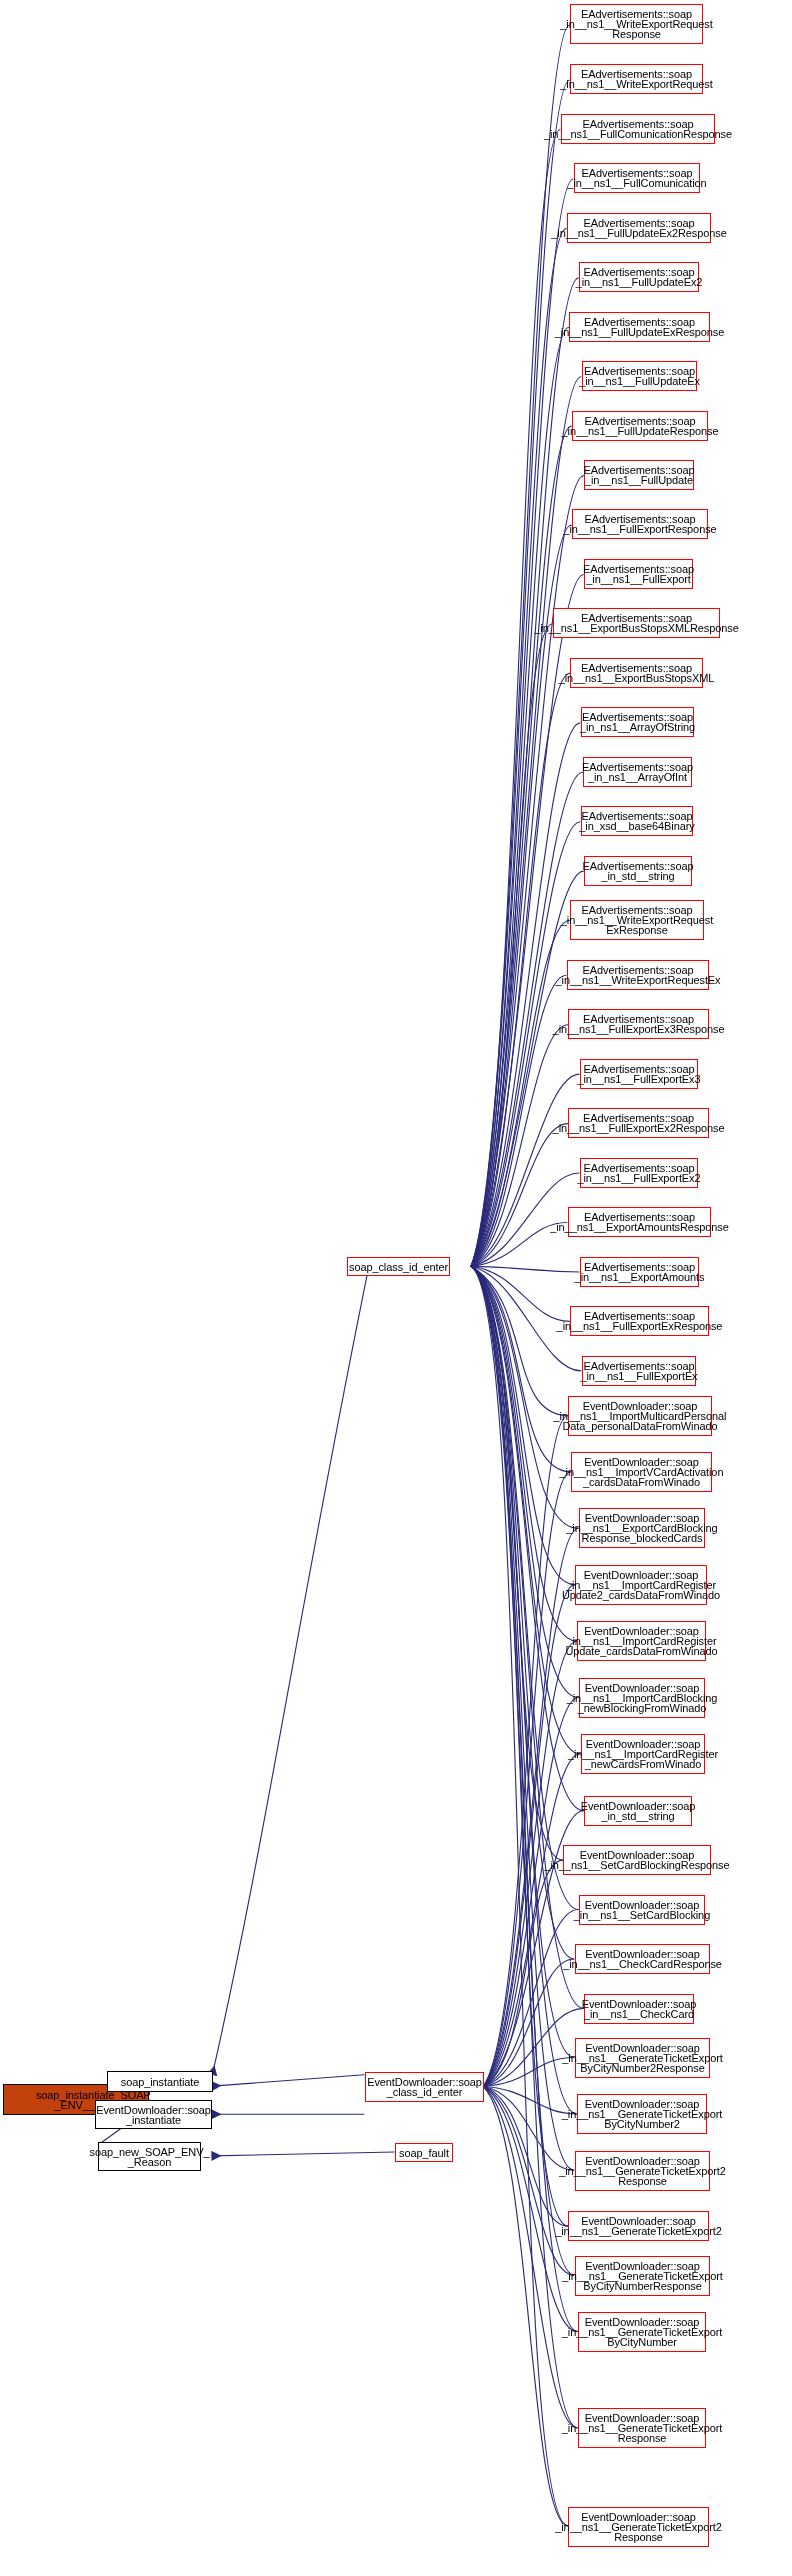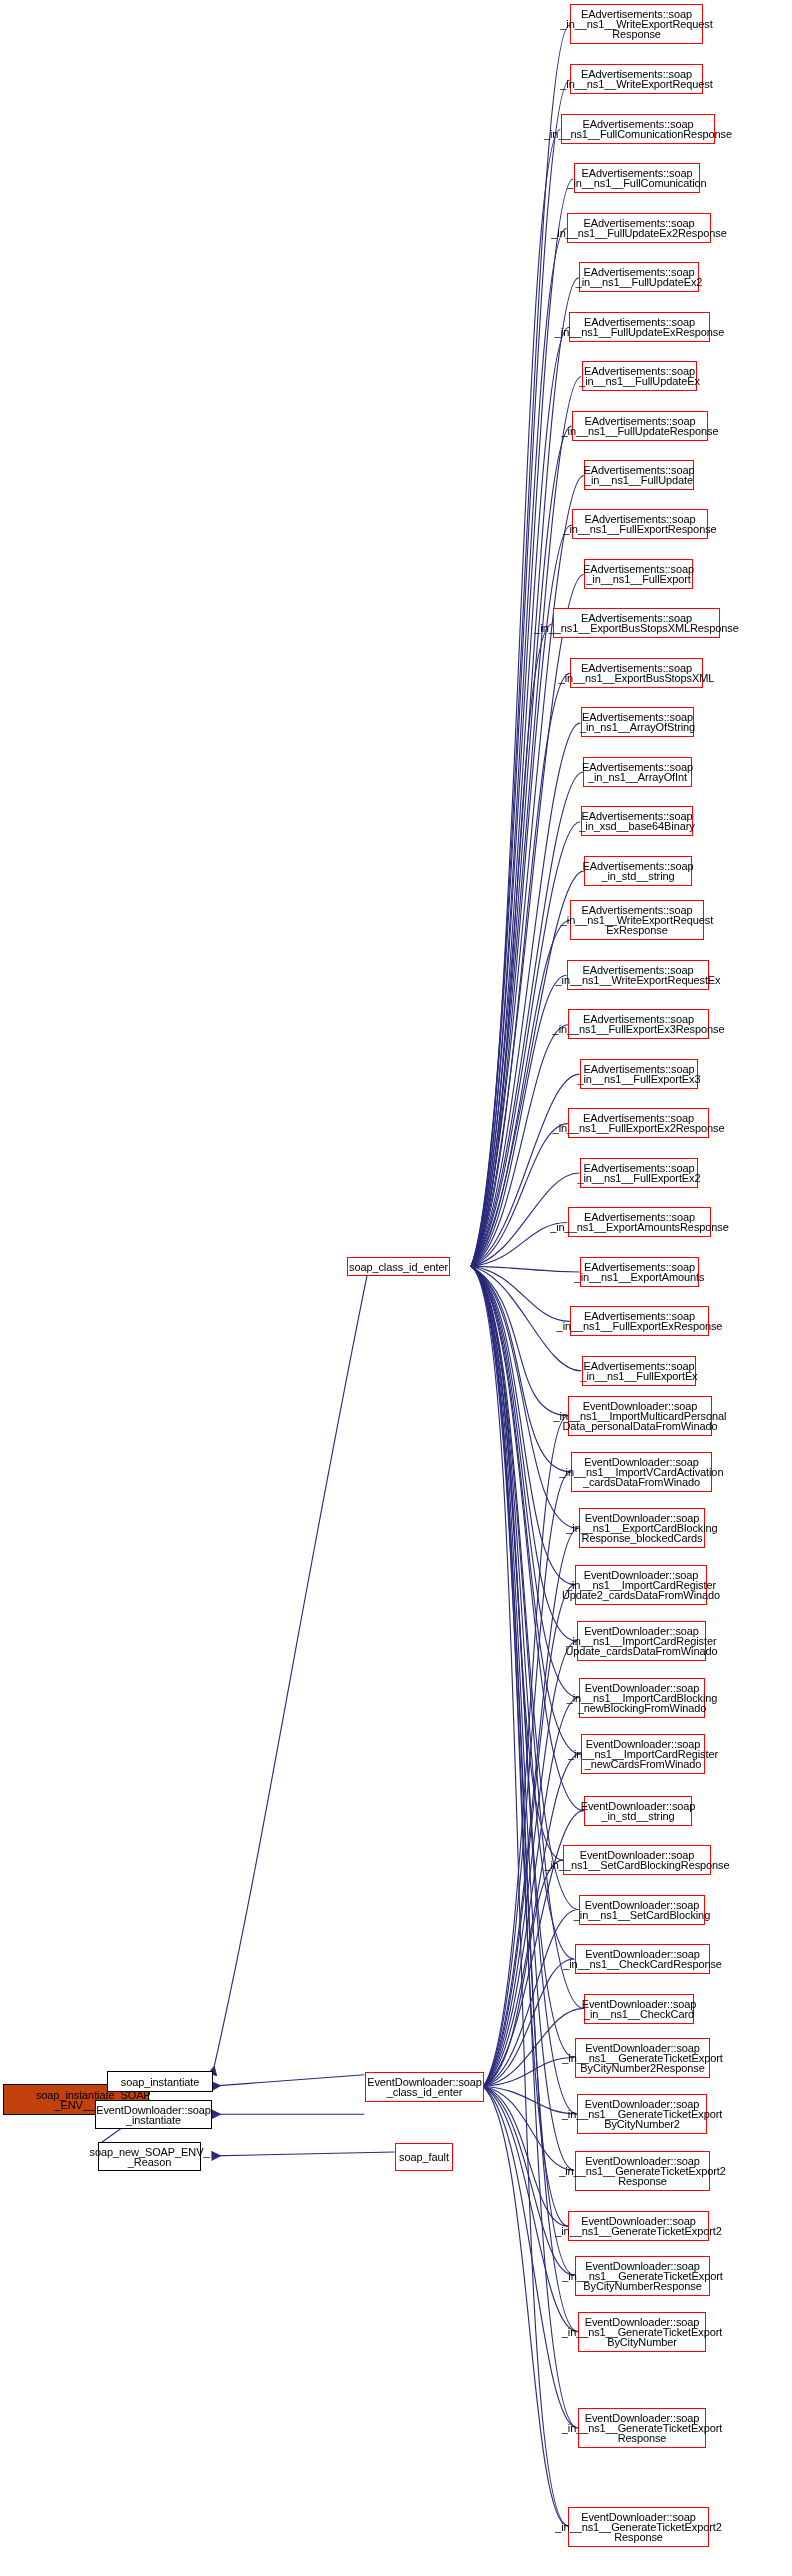--- a/index.html
+++ b/index.html
@@ -144,21 +144,21 @@
 <div class="node filled" style="left: 2.6px; top: 2084px; width: 146px; height: 31px;"><span class="node-label">soap_instantiate_SOAP
 _ENV__Reason</span></div>
     <div class="node black" style="left: 107px; top: 2071px; width: 106px; height: 21px;"><span class="node-label">soap_instantiate</span></div>
     <div class="node black" style="left: 95px; top: 2100px; width: 117px; height: 29px;"><span class="node-label">EventDownloader::soap
 _instantiate</span></div>
     <div class="node black" style="left: 98px; top: 2142px; width: 103px; height: 29px;"><span class="node-label">soap_new_SOAP_ENV_
 _Reason</span></div>
     <div class="node" style="left: 347px; top: 1257px; width: 103px; height: 19px;"><span class="node-label">soap_class_id_enter</span></div>
     <div class="node" style="left: 365px; top: 2072px; width: 119px; height: 30px;"><span class="node-label">EventDownloader::soap
 _class_id_enter</span></div>
-    <div class="node" style="left: 395px; top: 2143px; width: 58px; height: 28px;"><span class="node-label">soap_fault</span></div>
+    <div class="node" style="left: 395px; top: 2143px; width: 58px; height: 19px;"><span class="node-label">soap_fault</span></div>
     <div class="node" style="left: 570px; top: 4.3px; width: 133px; height: 40px;"><span class="node-label">EAdvertisements::soap
 _in__ns1__WriteExportRequest
 Response</span></div>
     <div class="node" style="left: 570px; top: 64px; width: 133px; height: 30px;"><span class="node-label">EAdvertisements::soap
 _in__ns1__WriteExportRequest</span></div>
     <div class="node" style="left: 561px; top: 114px; width: 154px; height: 30px;"><span class="node-label">EAdvertisements::soap
 _in__ns1__FullComunicationResponse</span></div>
     <div class="node" style="left: 574px; top: 163px; width: 126px; height: 30px;"><span class="node-label">EAdvertisements::soap
 _in__ns1__FullComunication</span></div>
     <div class="node" style="left: 567px; top: 213px; width: 144px; height: 30px;"><span class="node-label">EAdvertisements::soap

